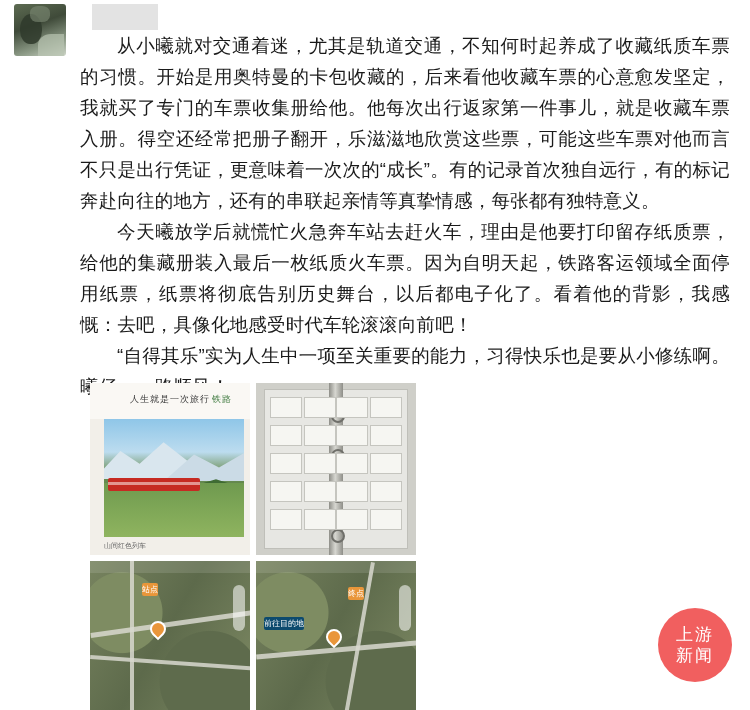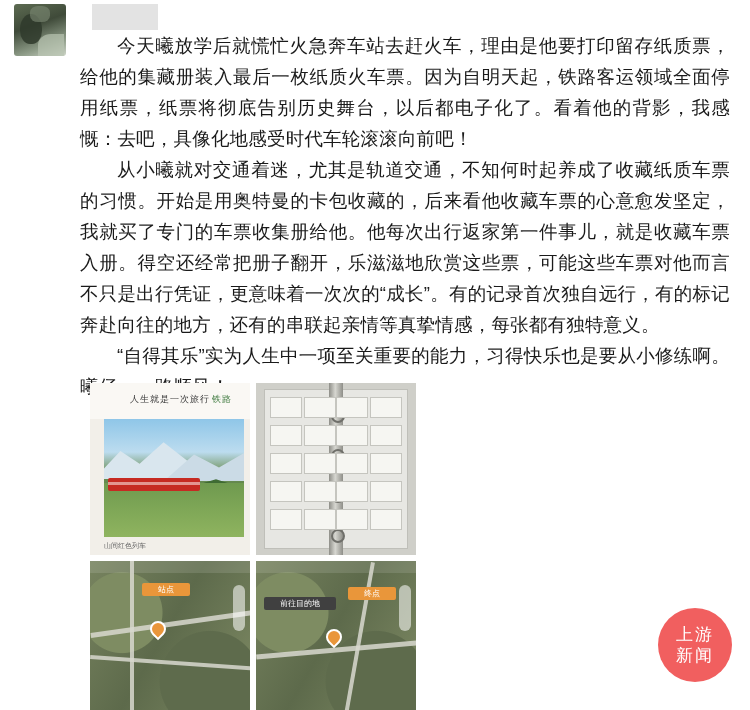--- a/index.html
+++ b/index.html
@@ -255,26 +255,27 @@
   .ph-map .road {
     position: absolute;
     background: #d8d8cf;
     opacity: .85;
   }
   .ph-map .label {
     position: absolute;
     font-size: 8px;
     color: #ffffff;
     background: #e9963a;
-    padding: 1px 16px;
+    padding: 1px 0;
     border-radius: 2px;
     white-space: nowrap;
   }
   .ph-map .label.green {
-    background: #404040;
+    background: #0c4a6e;
+    margin-top: 20px;
   }
   .ph-map .pin {
     position: absolute;
     width: 12px;
     height: 12px;
     background: #e9963a;
     border-radius: 50% 50% 50% 0;
     transform: rotate(-45deg);
     border: 2px solid #fff;
   }
@@ -321,22 +322,22 @@
 <div class="post-header">
   <div class="avatar">
     <div class="blob1"></div>
     <div class="blob3"></div>
     <div class="blob2"></div>
   </div>
   <div class="name-redacted"></div>
 </div>
 
 <div class="post-body">
+  <p>从小曦就对交通着迷，尤其是轨道交通，不知何时起养成了收藏纸质车票的习惯。开始是用奥特曼的卡包收藏的，后来看他收藏车票的心意愈发坚定，我就买了专门的车票收集册给他。他每次出行返家第一件事儿，就是收藏车票入册。得空还经常把册子翻开，乐滋滋地欣赏这些票，可能这些车票对他而言不只是出行凭证，更意味着一次次的“成长”。有的记录首次独自远行，有的标记奔赴向往的地方，还有的串联起亲情等真挚情感，每张都有独特意义。</p>
   <p>今天曦放学后就慌忙火急奔车站去赶火车，理由是他要打印留存纸质票，给他的集藏册装入最后一枚纸质火车票。因为自明天起，铁路客运领域全面停用纸票，纸票将彻底告别历史舞台，以后都电子化了。看着他的背影，我感慨：去吧，具像化地感受时代车轮滚滚向前吧！</p>
-  <p>从小曦就对交通着迷，尤其是轨道交通，不知何时起养成了收藏纸质车票的习惯。开始是用奥特曼的卡包收藏的，后来看他收藏车票的心意愈发坚定，我就买了专门的车票收集册给他。他每次出行返家第一件事儿，就是收藏车票入册。得空还经常把册子翻开，乐滋滋地欣赏这些票，可能这些车票对他而言不只是出行凭证，更意味着一次次的“成长”。有的记录首次独自远行，有的标记奔赴向往的地方，还有的串联起亲情等真挚情感，每张都有独特意义。</p>
   <p>“自得其乐”实为人生中一项至关重要的能力，习得快乐也是要从小修练啊。曦仔，一路顺风！</p>
 </div>
 
 <div class="photo-grid">
 
   <div class="photo-row">
 
     <div class="photo ph-train">
       <div class="page-head">
         <span class="t">人生就是一次旅行</span>

